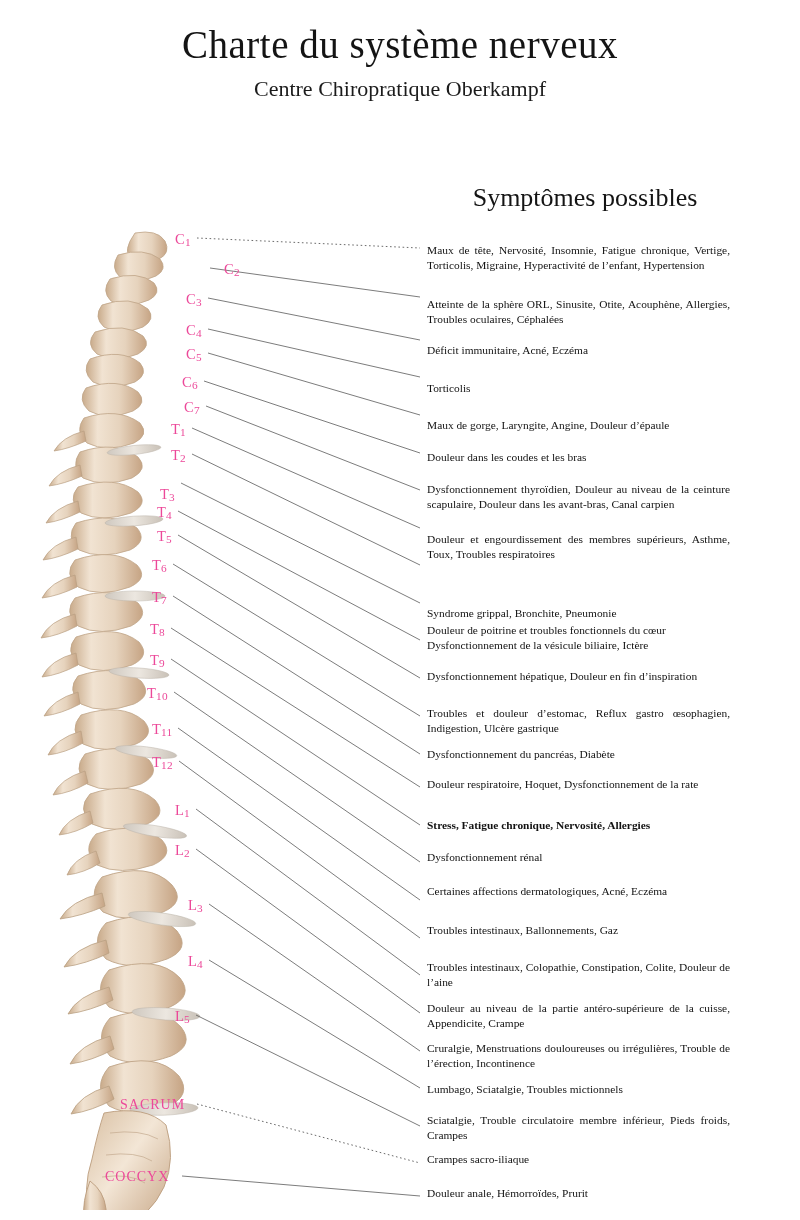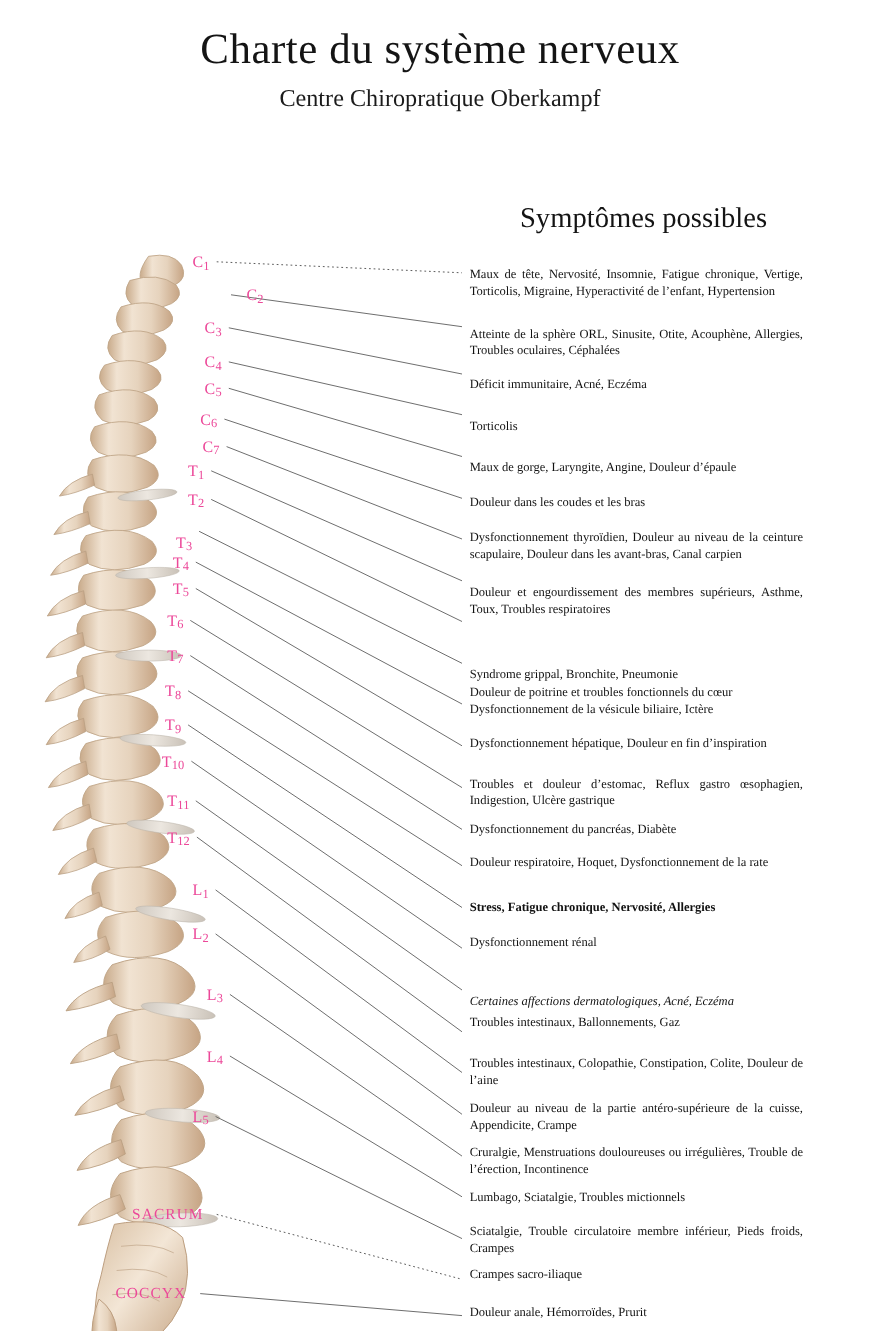--- a/index.html
+++ b/index.html
@@ -279,21 +279,21 @@
     <div class="symptom" style="top: 532px;">Douleur et engourdissement des membres supérieurs, Asthme, Toux, Troubles respiratoires</div>
     <div class="symptom" style="top: 577px; margin-top: 46px;">Douleur de poitrine et troubles fonctionnels du cœur</div>
     <div class="symptom" style="top: 606px;">Syndrome grippal, Bronchite, Pneumonie</div>
     <div class="symptom" style="top: 638px;">Dysfonctionnement de la vésicule biliaire, Ictère</div>
     <div class="symptom" style="top: 669px;">Dysfonctionnement hépatique, Douleur en fin d’inspiration</div>
     <div class="symptom" style="top: 706px;">Troubles et douleur d’estomac, Reflux gastro œsophagien, Indigestion, Ulcère gastrique</div>
     <div class="symptom" style="top: 747px;">Dysfonctionnement du pancréas, Diabète</div>
     <div class="symptom" style="top: 777px;">Douleur respiratoire, Hoquet, Dysfonctionnement de la rate</div>
     <div class="symptom" style="top: 818px; font-weight: bold;">Stress, Fatigue chronique, Nervosité, Allergies</div>
     <div class="symptom" style="top: 850px;">Dysfonctionnement rénal</div>
-    <div class="symptom" style="top: 904px; font-style: italic;">Certaines affections dermatologiques, Acné, Eczéma</div>
+    <div class="symptom" style="top: 884px;">Certaines affections dermatologiques, Acné, Eczéma</div>
     <div class="symptom" style="top: 923px;">Troubles intestinaux, Ballonnements, Gaz</div>
     <div class="symptom" style="top: 960px;">Troubles intestinaux, Colopathie, Constipation, Colite, Douleur de l’aine</div>
     <div class="symptom" style="top: 1001px;">Douleur au niveau de la partie antéro-supérieure de la cuisse, Appendicite, Crampe</div>
     <div class="symptom" style="top: 1041px;">Cruralgie, Menstruations douloureuses ou irrégulières, Trouble de l’érection, Incontinence</div>
     <div class="symptom" style="top: 1082px;">Lumbago, Sciatalgie, Troubles mictionnels</div>
     <div class="symptom" style="top: 1113px;">Sciatalgie, Trouble circulatoire membre inférieur, Pieds froids, Crampes</div>
     <div class="symptom" style="top: 1152px;">Crampes sacro-iliaque</div>
     <div class="symptom" style="top: 1186px;">Douleur anale, Hémorroïdes, Prurit</div>
   </div>
 

